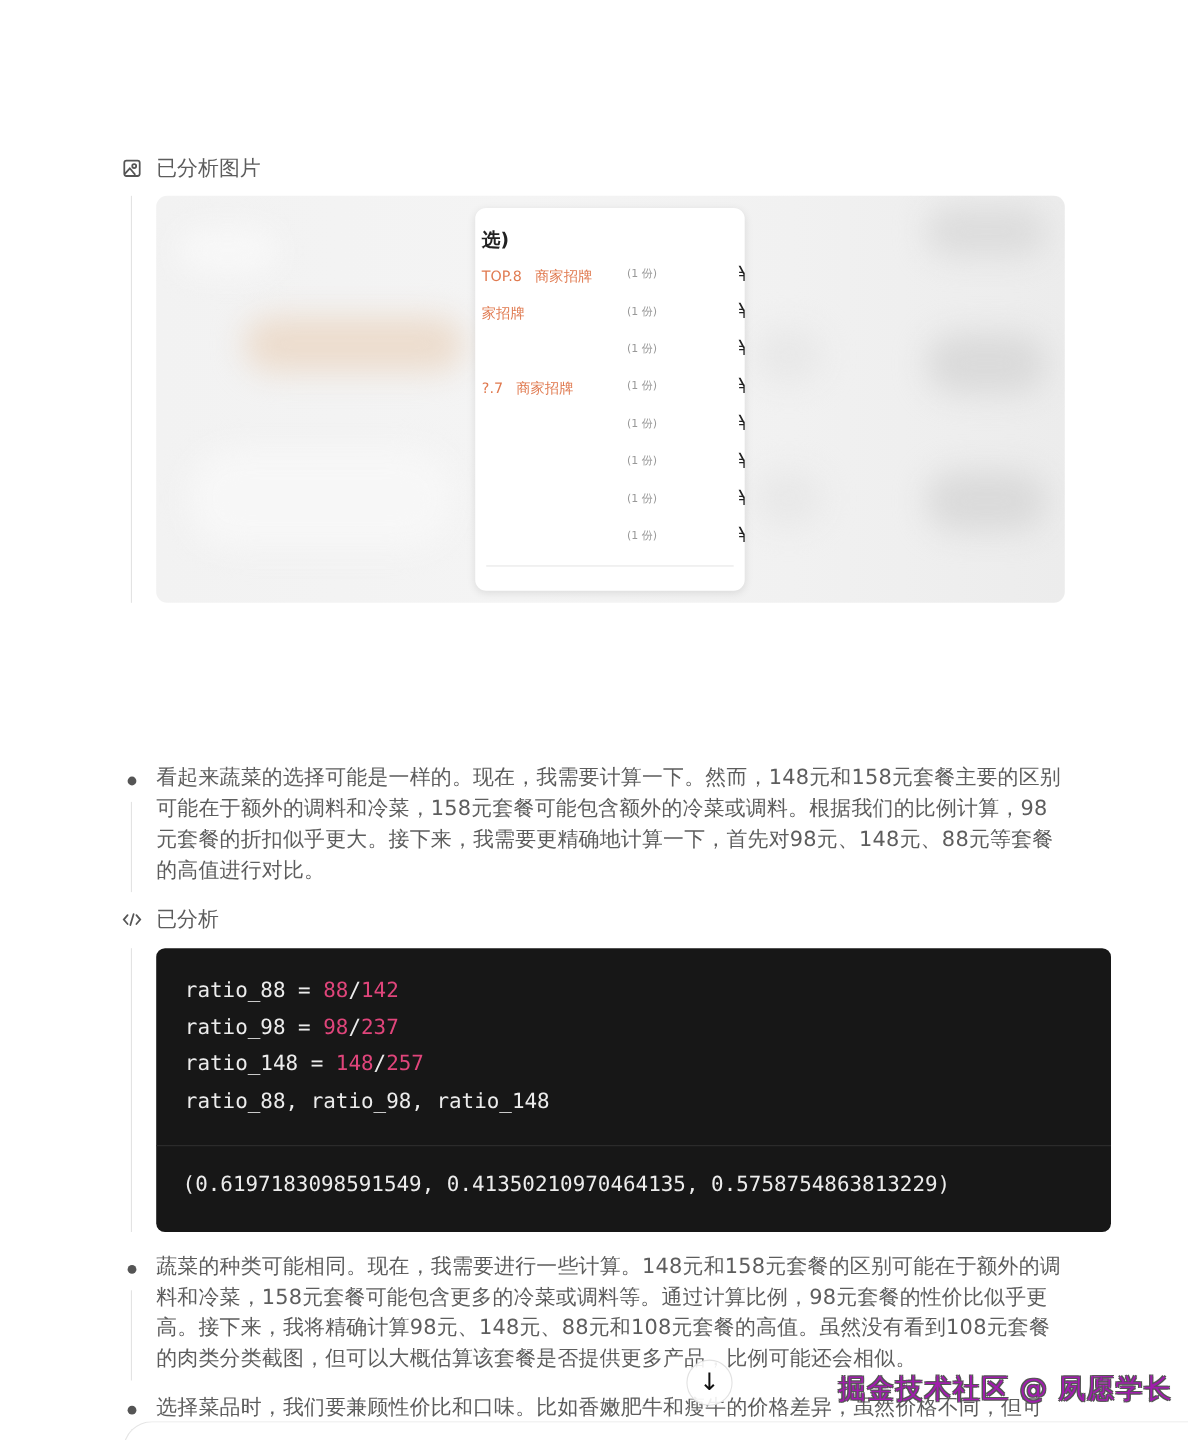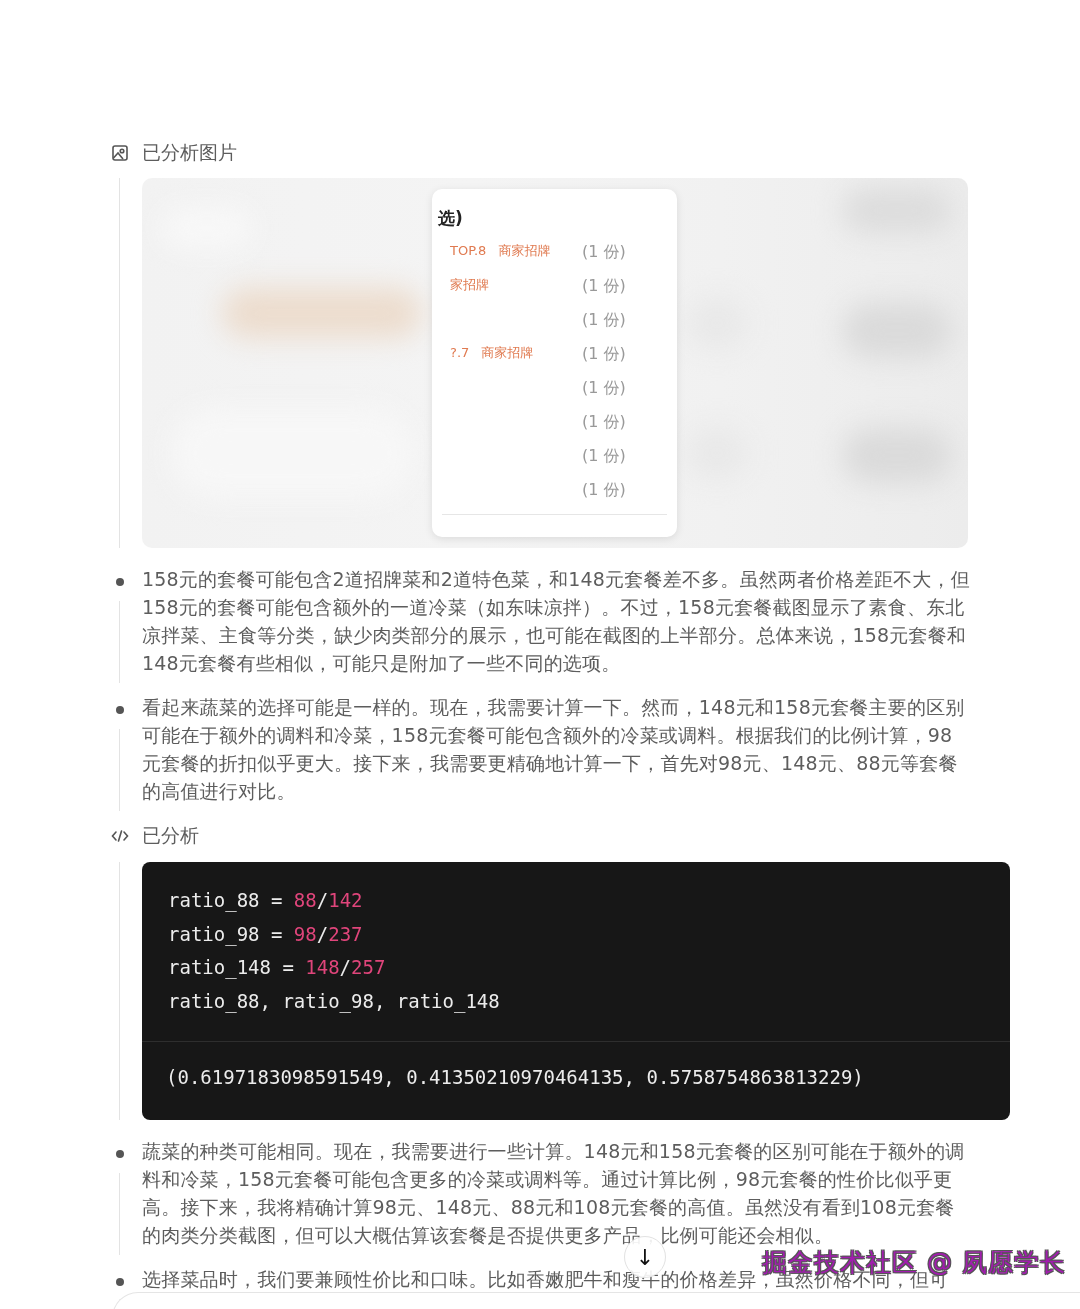--- a/index.html
+++ b/index.html
@@ -18,24 +18,24 @@
   .status-label { margin-left: 12px; font-size: 19px; color: #5d5d5d; }
   .rail { position: absolute; left: 119px; width: 1px; background: #e3e3e3; }
 
   
   .image-card { position: absolute; left: 142px; top: 178px; width: 826px; height: 370px; border-radius: 10px;
     background: linear-gradient(90deg, #f2f2f2 0%, #f4f4f4 40%, #f1f1f1 70%, #ececec 100%); overflow: hidden; }
   .blur-patch { position: absolute; border-radius: 40px; filter: blur(14px); }
   .menu-popup { position: absolute; left: 432px; top: 189px; width: 245px; height: 348px; background: #fff;
     border-radius: 10px; box-shadow: 0 2px 8px rgba(0,0,0,0.10); overflow: hidden; }
   .menu-title { position: absolute; left: 6px; top: 18px; font-size: 17px; color: #222; font-weight: bold; }
-  .menu-row { position: absolute; left: 12px; width: 285px; height: 30px; }
+  .menu-row { position: absolute; left: 0; width: 285px; height: 30px; }
   .menu-tags { position: absolute; left: 6px; top: 4px; font-size: 13px; color: #e07a50; white-space: nowrap; }
   .menu-tags span { margin-right: 12px; }
-  .menu-qty { position: absolute; left: 138px; top: 4px; font-size: 16px; color: #999; }
+  .menu-qty { position: absolute; left: 138px; top: 4px; font-size: 10px; color: #999; }
   .menu-price { position: absolute; right: 10px; top: 0px; font-size: 19px; color: #222; }
   .menu-divider { position: absolute; left: 10px; right: 10px; top: 325px; height: 1px; background: #e6e6e6; }
 
   
   .code-card { position: absolute; left: 142px; top: 862px; width: 868px; height: 258px; background: #171717;
     border-radius: 8px; overflow: hidden; }
   .code-input { position: absolute; left: 26px; top: 22px; font-family: "DejaVu Sans Mono", "Liberation Mono", monospace;
     font-size: 19px; line-height: 33.5px; color: #ececec; white-space: pre; }
   .code-num { color: #e0457b; }
   .code-divider { position: absolute; left: 0; right: 0; top: 179px; height: 1px; background: #2e2e2e; }
@@ -120,25 +120,20 @@
       <span class="menu-qty">(1 份)</span>
       <span class="menu-price">¥39</span>
     </div>
     <div class="menu-row" style="top:287px;">
       <span class="menu-qty">(1 份)</span>
       <span class="menu-price">¥26</span>
     </div>
     <div class="menu-divider"></div>
   </div>
 
-  <div class="bullet-block" style="top:565px;">
-    <span class="bullet-dot"></span>
-    <span class="bullet-rail" style="top:36px;height:82px;"></span>
-    <p class="bullet-text">158元的套餐可能包含2道招牌菜和2道特色菜，和148元套餐差不多。虽然两者价格差距不大，但158元的套餐可能包含额外的一道冷菜（如东味凉拌）。不过，158元套餐截图显示了素食、东北凉拌菜、主食等分类，缺少肉类部分的展示，也可能在截图的上半部分。总体来说，158元套餐和148元套餐有些相似，可能只是附加了一些不同的选项。</p>
-  </div>
 
   <div class="bullet-block" style="top:693px;">
     <span class="bullet-dot"></span>
     <span class="bullet-rail" style="top:36px;height:82px;"></span>
     <p class="bullet-text">看起来蔬菜的选择可能是一样的。现在，我需要计算一下。然而，148元和158元套餐主要的区别可能在于额外的调料和冷菜，158元套餐可能包含额外的冷菜或调料。根据我们的比例计算，98元套餐的折扣似乎更大。接下来，我需要更精确地计算一下，首先对98元、148元、88元等套餐的高值进行对比。</p>
   </div>
 
   <div class="status-row" style="top:822px;">
     <span class="status-icon">
       <svg width="18" height="14" viewBox="0 0 18 14" fill="none" stroke="#555" stroke-width="1.6" stroke-linecap="round">

